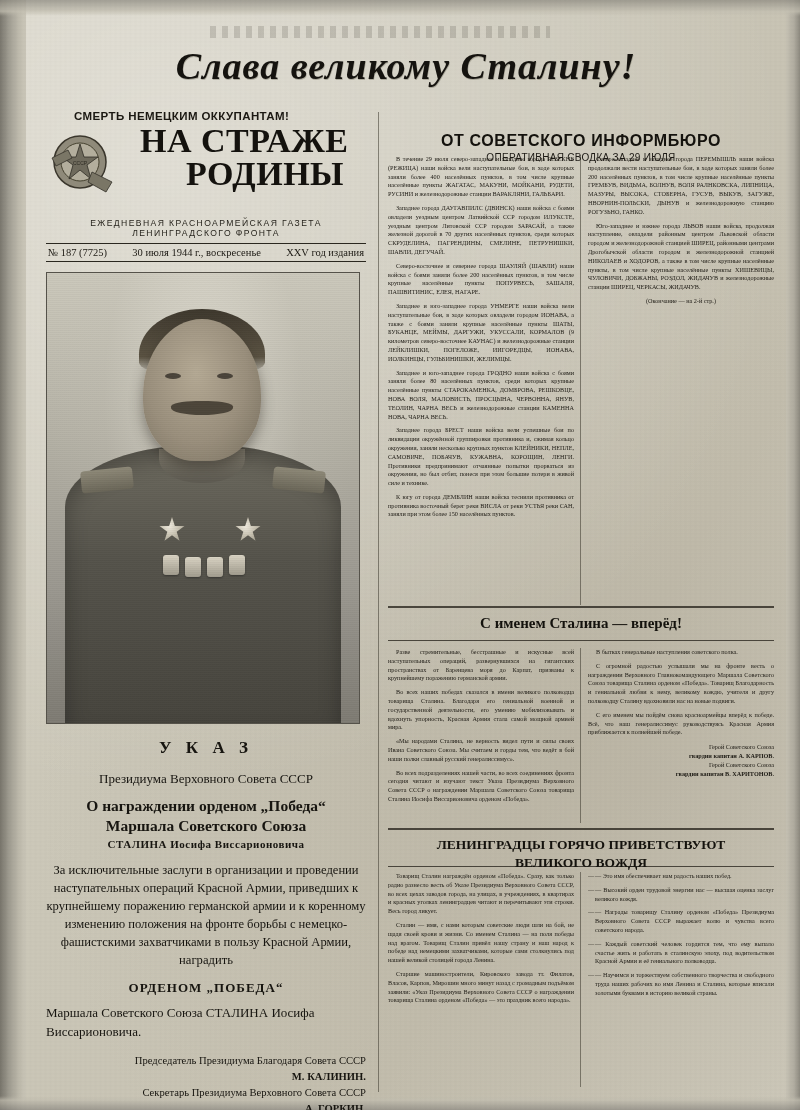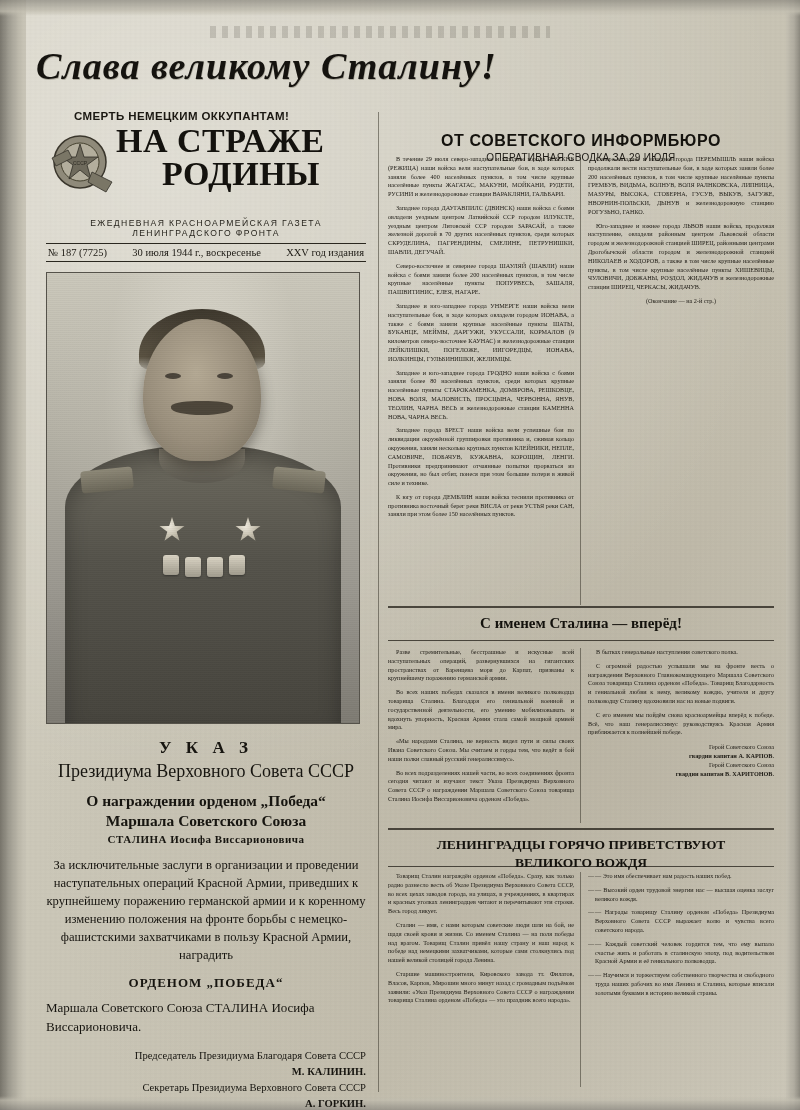--- a/index.html
+++ b/index.html
@@ -60,20 +60,21 @@
     height: 14px;
     background: linear-gradient(0deg, #8a8780 0%, #c1bdaf 70%, rgba(200,196,185,0) 100%);
     opacity: 0.7;
   }
 
   .masthead-slogan {
     position: absolute;
     left: 36px;
     top: 44px;
     width: 740px;
+    text-align: center;
     font-family: "Liberation Serif", serif;
     font-weight: bold;
     font-style: italic;
     font-size: 38px;
     letter-spacing: 1px;
     color: #15130f;
     text-shadow: 0.5px 0.5px 0 rgba(90,85,70,0.35);
   }
   .ghost-line {
     position: absolute;
@@ -111,21 +112,21 @@
     margin-top: 4px;
     height: 86px;
   }
   .order-badge {
     position: absolute;
     left: 0; top: 2px;
     width: 72px; height: 76px;
   }
   .paper-title {
     position: absolute;
-    left: 70px;
+    left: 94px;
     top: -2px;
     font-family: "Liberation Serif", serif;
     font-weight: bold;
     font-size: 34px;
     line-height: 0.98;
     letter-spacing: 0.5px;
     color: #14120e;
   }
   .paper-title span { display: block; }
   .paper-title .l2 { margin-left: 46px; }
@@ -248,22 +249,22 @@
     color: #171510;
   }
   .ukaz-title {
     font-family: "Liberation Serif", serif;
     font-weight: bold;
     font-size: 17px;
     letter-spacing: 5px;
   }
   .ukaz-sub {
     font-family: "Liberation Serif", serif;
-    font-size: 18px;
-    margin-top: 3px;
+    font-size: 13px;
+    margin-top: 13px;
   }
   .ukaz-head {
     font-family: "Liberation Serif", serif;
     font-weight: bold;
     font-size: 15.5px;
     line-height: 1.32;
     margin-top: 9px;
   }
   .ukaz-head .big {
     font-size: 11px;

